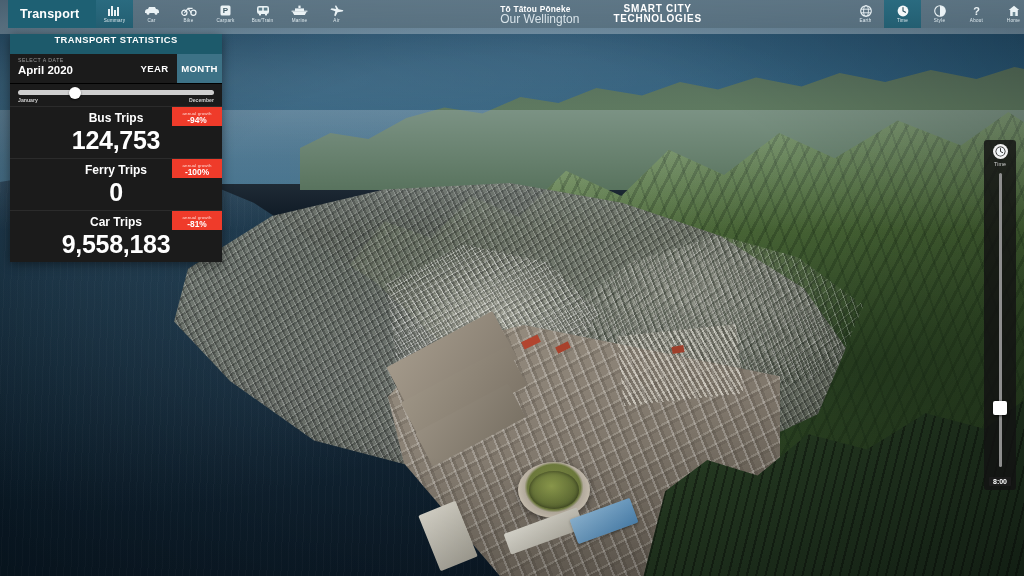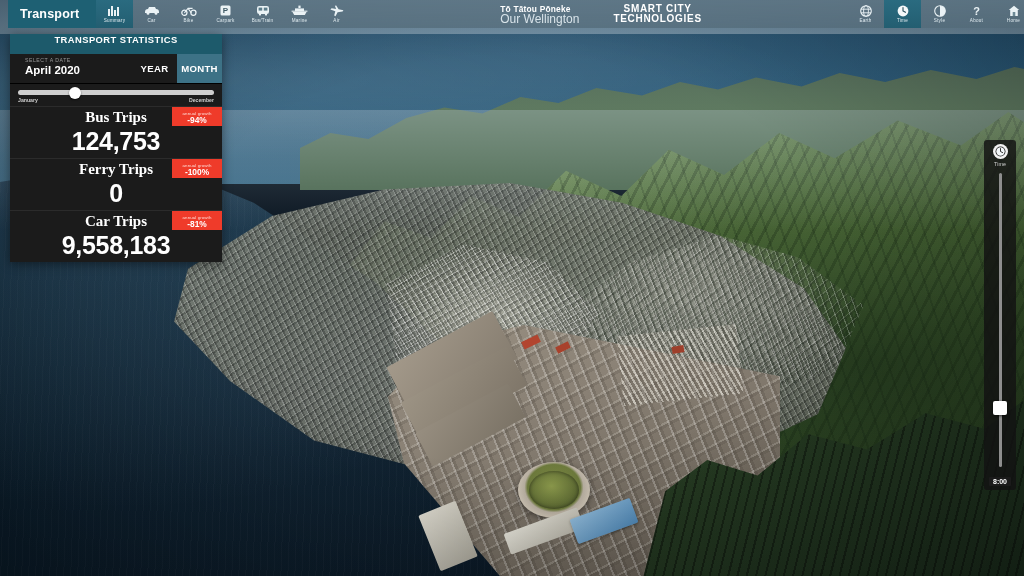--- a/index.html
+++ b/index.html
@@ -240,21 +240,21 @@
   .panel-head{
     height:20px; background:#1d5a6b; display:flex; justify-content:center;
   }
   .panel-head span{
     color:#fff; font-size:9.4px; font-weight:bold; letter-spacing:.45px;
   }
   .datebox{
     background:#1b1b1b; height:30px; display:flex; align-items:stretch;
     border-bottom:1px solid #000;
   }
-  .datebox .left{ flex:1; padding:3px 0 0 15px; }
+  .datebox .left{ flex:1; padding:3px 0 0 8px; }
   .datebox .sel{ color:#9a9a9a; font-size:5.2px; letter-spacing:.5px; }
   .datebox .val{ color:#ffffff; font-size:11.5px; font-weight:bold; margin-top:1px; }
   .seg{ display:flex; align-items:stretch; }
   .segbtn{
     width:45px; display:flex; align-items:center; justify-content:center;
     color:#fff; font-size:9.6px; font-weight:bold; letter-spacing:.3px; cursor:pointer;
     background:#1b1b1b;
   }
   .segbtn.active{ background:#3d7286; }
   .sliderbox{
@@ -268,21 +268,21 @@
     background:#ffffff; box-shadow:0 1px 2px rgba(0,0,0,.6); cursor:pointer;
   }
   .ticklabels{ display:flex; justify-content:space-between; margin-top:2px; }
   .ticklabels span{ color:#cfcfcf; font-size:5.2px; font-weight:bold; }
 
   .stat{
     position:relative; background:#1b1b1b; height:52px;
     border-top:1px solid #2b2b2b;
     display:flex; flex-direction:column; align-items:center; justify-content:center;
   }
-  .stat .name{ color:#ffffff; font-size:15px; font-weight:bold; margin-bottom:1px;font-family:Liberation Serif, serif; }
+  .stat .name{ color:#ffffff; font-size:12px; font-weight:bold; margin-bottom:1px; }
   .stat .value{ color:#ffffff; font-size:25px; font-weight:bold; letter-spacing:-.3px; }
   .badge{
     position:absolute; right:0; top:0; width:50px; height:19px;
     background:#ef3b2a; display:flex; flex-direction:column;
     align-items:center; justify-content:center; line-height:7px;
   }
   .badge .bt{ color:#ffd9d4; font-size:4.4px; letter-spacing:.1px; }
   .badge .bv{ color:#ffffff; font-size:8.4px; font-weight:bold; }
 
   

